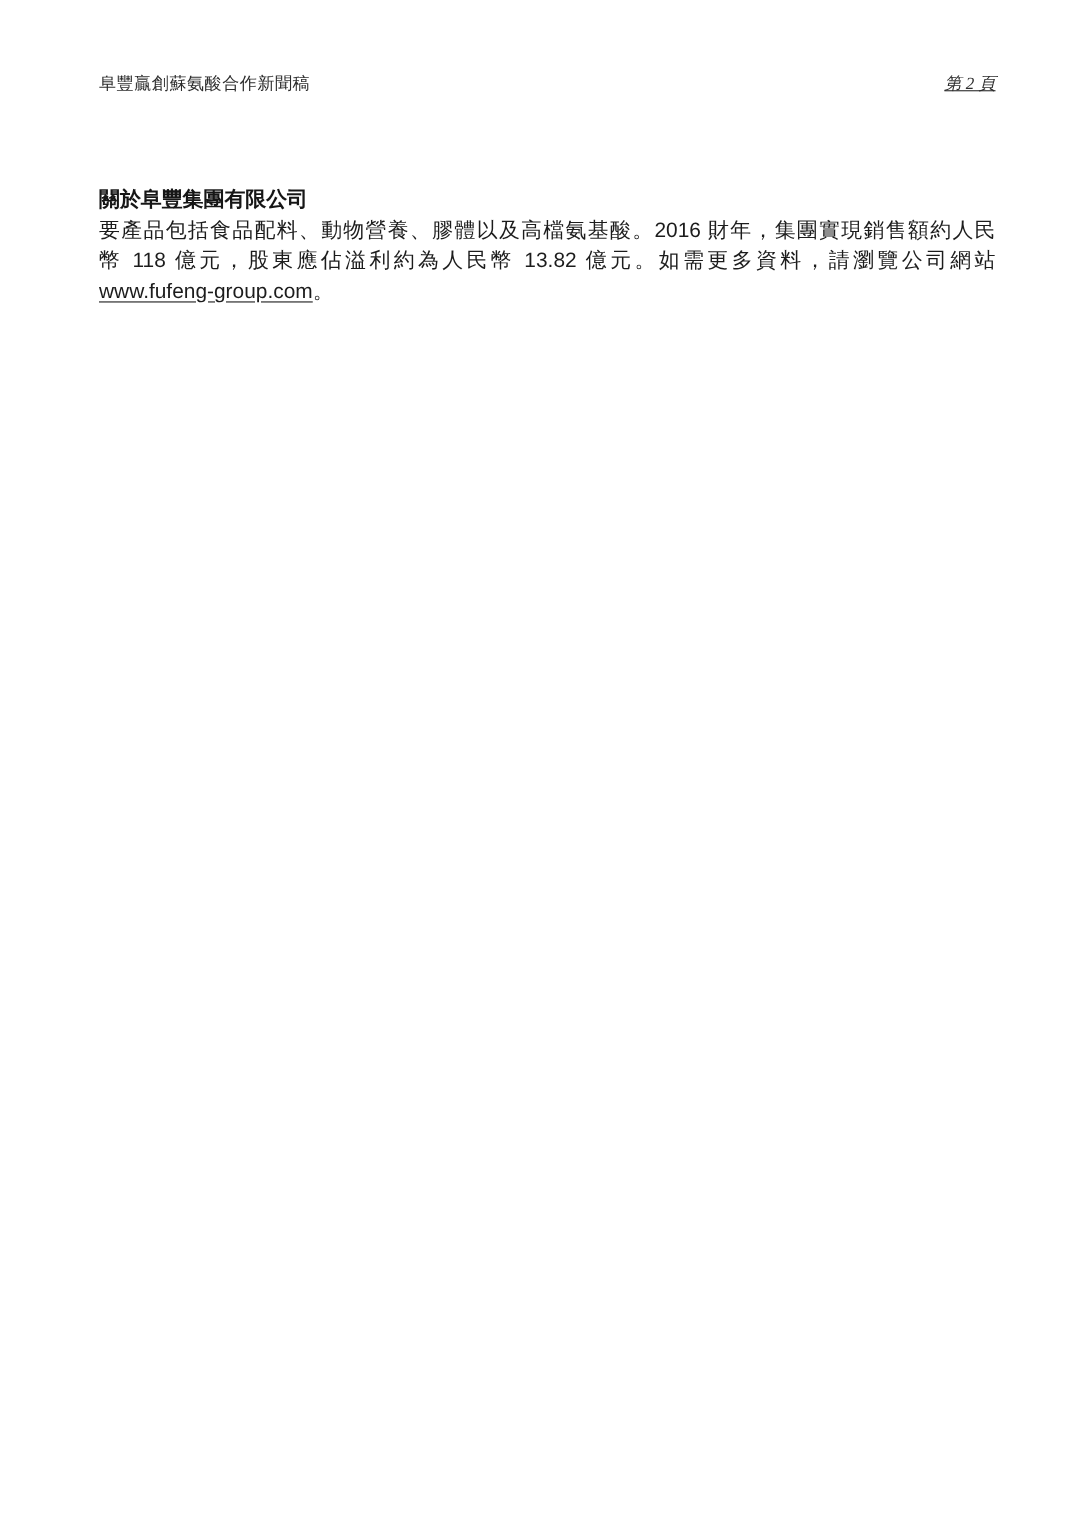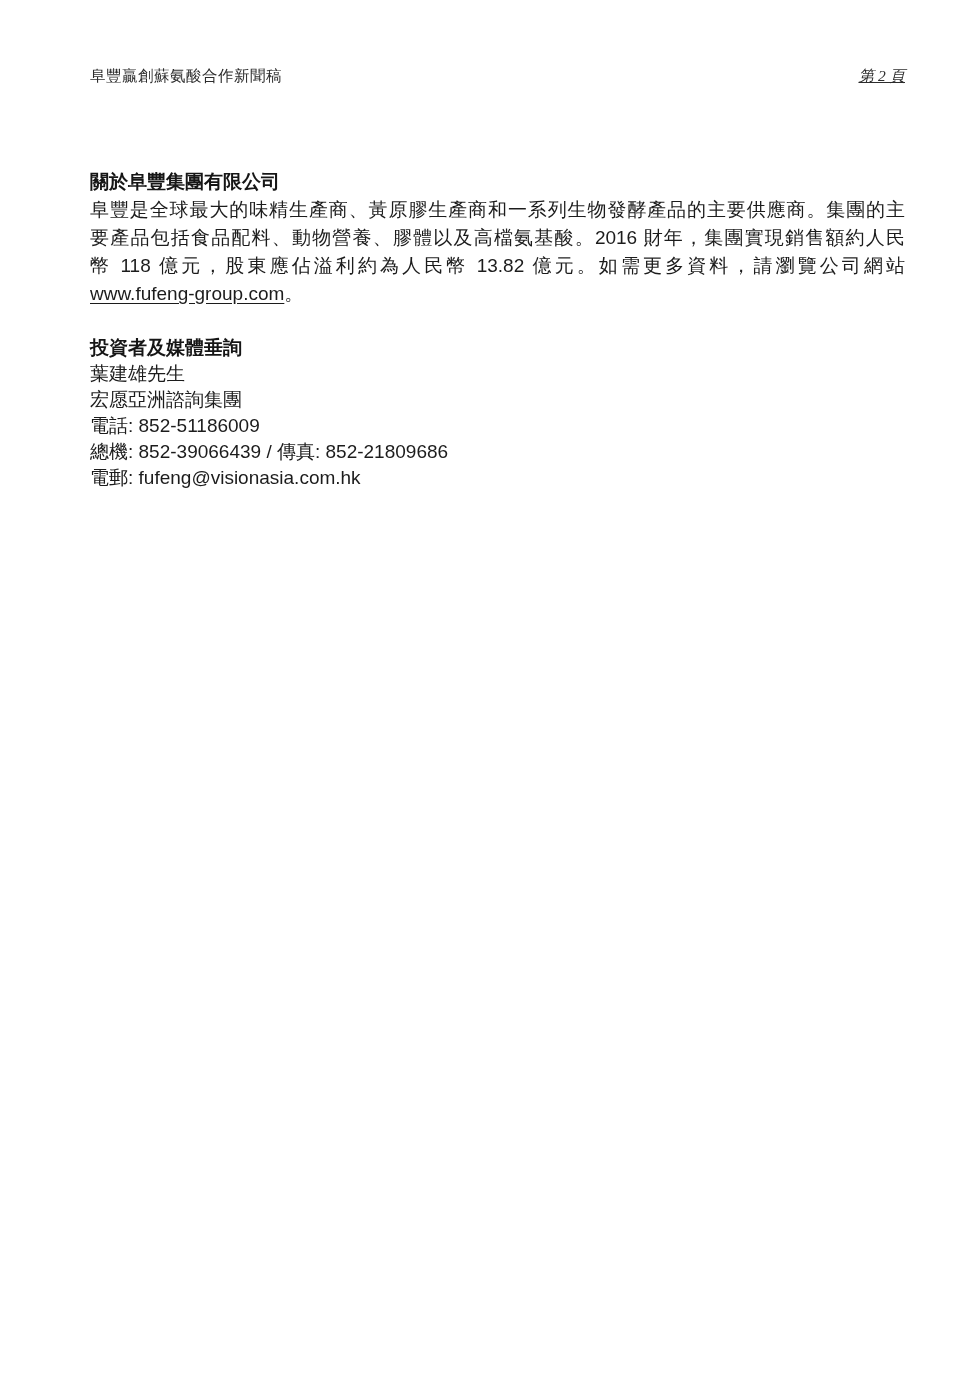--- a/index.html
+++ b/index.html
@@ -87,32 +87,23 @@
 
   <div class="running-header">
     <span class="doc-title">阜豐贏創蘇氨酸合作新聞稿</span>
     <span class="page-num">第 2 頁</span>
   </div>
 
   <div class="content">
 
     <div class="about-section">
       <div class="section-heading">關於阜豐集團有限公司</div>
-      <div class="para-line">阜豐是全球最大的味精生產商、黃原膠生產商和一系列生物發酵產品的主要供應商。集團的主</div>
       <div class="para-line">要產品包括食品配料、動物營養、膠體以及高檔氨基酸。2016 財年，集團實現銷售額約人民</div>
       <div class="para-line">幣 118 億元，股東應佔溢利約為人民幣 13.82 億元。如需更多資料，請瀏覽公司網站</div>
       <div class="url-line">
         <span class="website-link">www.fufeng-group.com</span><span>。</span>
       </div>
     </div>
 
-    <div class="contact-block">
-      <div class="contact-heading">投資者及媒體垂詢</div>
-      <div class="contact-line">葉建雄先生</div>
-      <div class="contact-line">宏愿亞洲諮詢集團</div>
-      <div class="contact-line">電話: 852-51186009</div>
-      <div class="contact-line">總機: 852-39066439 / 傳真: 852-21809686</div>
-      <div class="contact-line">電郵: fufeng@visionasia.com.hk</div>
-    </div>
 
   </div>
 
 </div>
 
 </body></html>

